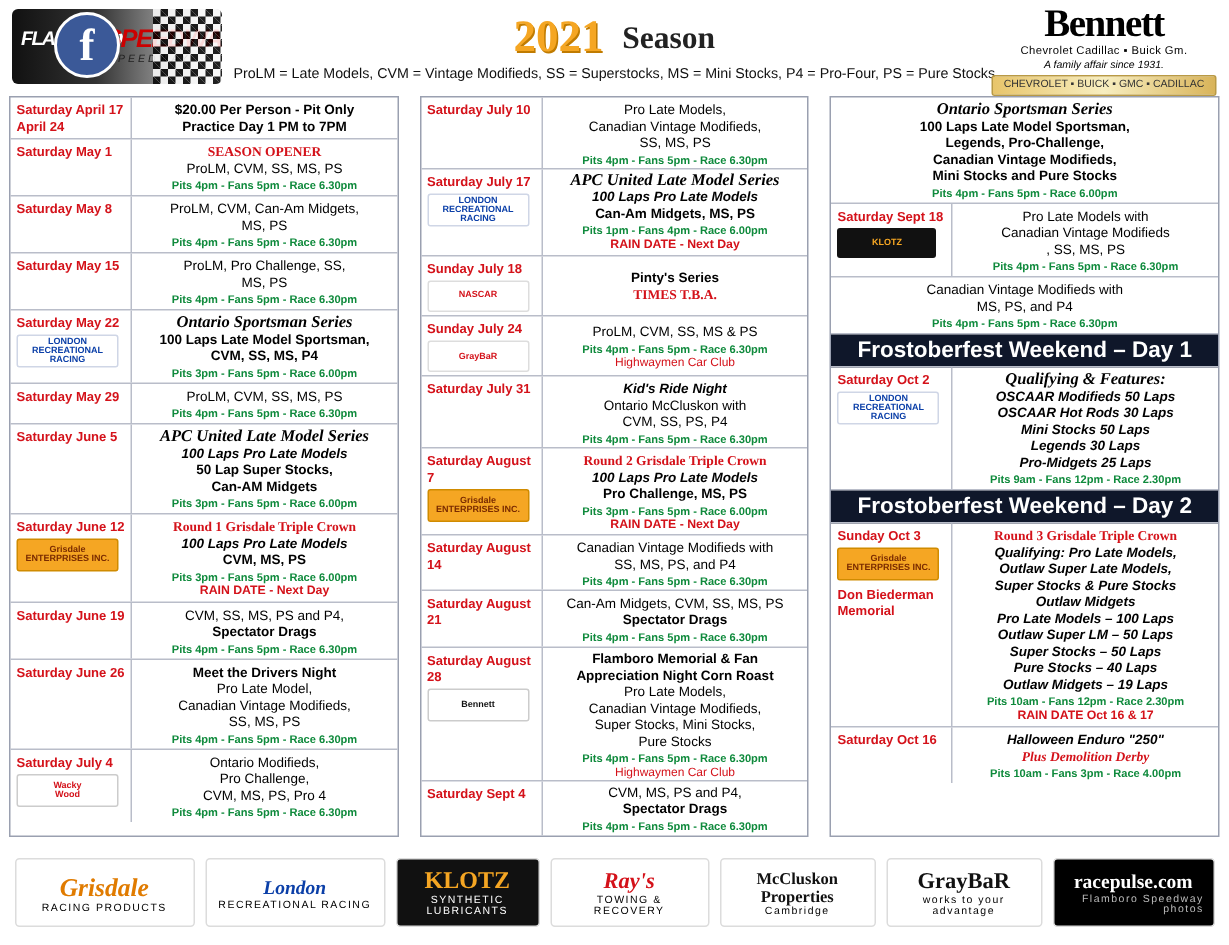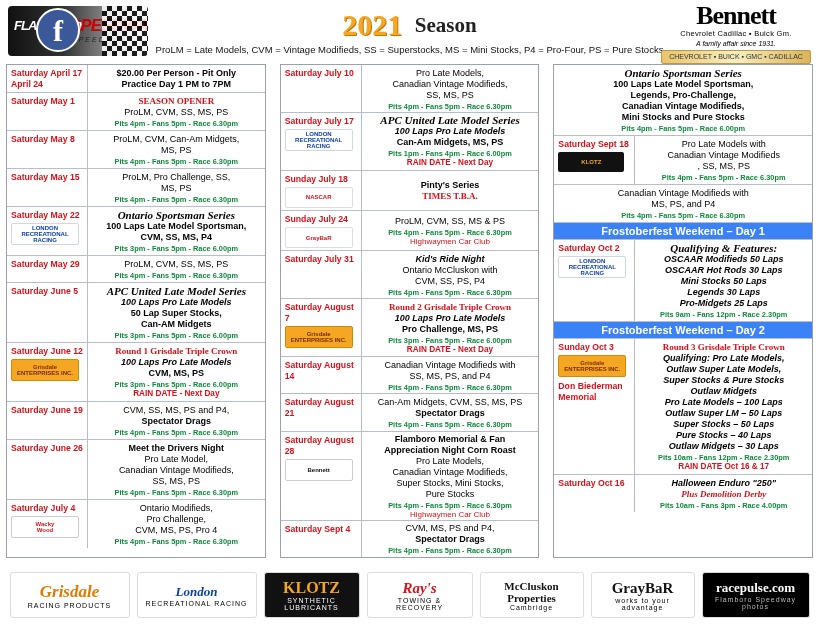--- a/index.html
+++ b/index.html
@@ -125,22 +125,22 @@
   .chip.london{background:#fff;color:#0b3fa8;border:1px solid #cfd6e6;}
   .chip.grisdale{background:#f5a623;color:#7a2b00;border:1px solid #d08b00;}
   .chip.klotz{background:#111;color:#f5a623;}
   .chip.graybar{background:#fff;color:#d4121a;border:1px solid #ddd;}
   .chip.nascar{background:#fff;color:#0b3fa8;border:1px solid #ddd;}
   .chip.bennettchip{background:#fff;color:#111;border:1px solid #ccc;}
   .chip.wacky{background:#fff;color:#d4121a;border:1px solid #ccc;}
   .chip.nascar .nb{color:#d4121a;}
 
   .banner{
-    background:#3b82f6;color:#fff;text-align:center;font-weight:bold;
-    font-size:11px;padding:2px 0;border-bottom:1px solid #b9bdc9;
+    background:#0f172a;color:#fff;text-align:center;font-weight:bold;
+    font-size:15px;padding:2px 0;border-bottom:1px solid #b9bdc9;
   }
 
   
   .footer{
     position:absolute;left:0;top:560px;width:819px;height:70px;
     display:flex;align-items:center;justify-content:space-around;padding:0 6px;
     box-sizing:border-box;
   }
   .sp{
     height:46px;border:1px solid #dcdcdc;border-radius:3px;background:#fff;
@@ -155,21 +155,21 @@
   .sp.london .l1{color:#0b3fa8;font-style:italic;font-size:13px;}
   .sp.klotz{width:96px;background:#111;}
   .sp.klotz .l1{color:#f5a623;font-size:16px;}
   .sp.klotz .l2{color:#fff;}
   .sp.rays{width:106px;}
   .sp.rays .l1{color:#d4121a;font-size:15px;font-style:italic;}
   .sp.mcc{width:104px;}
   .sp.mcc .l1{color:#111;font-size:11px;}
   .sp.graybar{width:104px;}
   .sp.graybar .l1{color:#111;font-size:15px;}
-  .sp.racepulse{width:108px;background:#000;}
+  .sp.racepulse{width:108px;background:#000;text-align:right;}
   .sp.racepulse .l1{color:#fff;font-size:13px;}
   .sp.racepulse .l2{color:#bbb;}
 </style>
 </head>
 <body>
 
 <div class="page">
 
   <div class="header">
     <div class="logo-flamboro">
@@ -492,21 +492,21 @@
           <div class="ecell">
             <div class="t b red">Round 3 Grisdale Triple Crown</div>
             <div class="t b i">Qualifying: Pro Late Models,</div>
             <div class="t b i">Outlaw Super Late Models,</div>
             <div class="t b i">Super Stocks &amp; Pure Stocks</div>
             <div class="t b i">Outlaw Midgets</div>
             <div class="t b i">Pro Late Models – 100 Laps</div>
             <div class="t b i">Outlaw Super LM – 50 Laps</div>
             <div class="t b i">Super Stocks – 50 Laps</div>
             <div class="t b i">Pure Stocks – 40 Laps</div>
-            <div class="t b i">Outlaw Midgets – 30 Laps</div>
+            <div class="t b i">Outlaw Midgets – 19 Laps</div>
             <div class="times">Pits 10am - Fans 12pm - Race 2.30pm</div>
             <div class="raindate">RAIN DATE Oct 16 &amp; 17</div>
           </div>
         </div>
         <div class="row">
           <div class="dcell">
             <span>Saturday Oct 16</span>
           </div>
           <div class="ecell">
             <div class="t b i">Halloween Enduro "250"</div>

